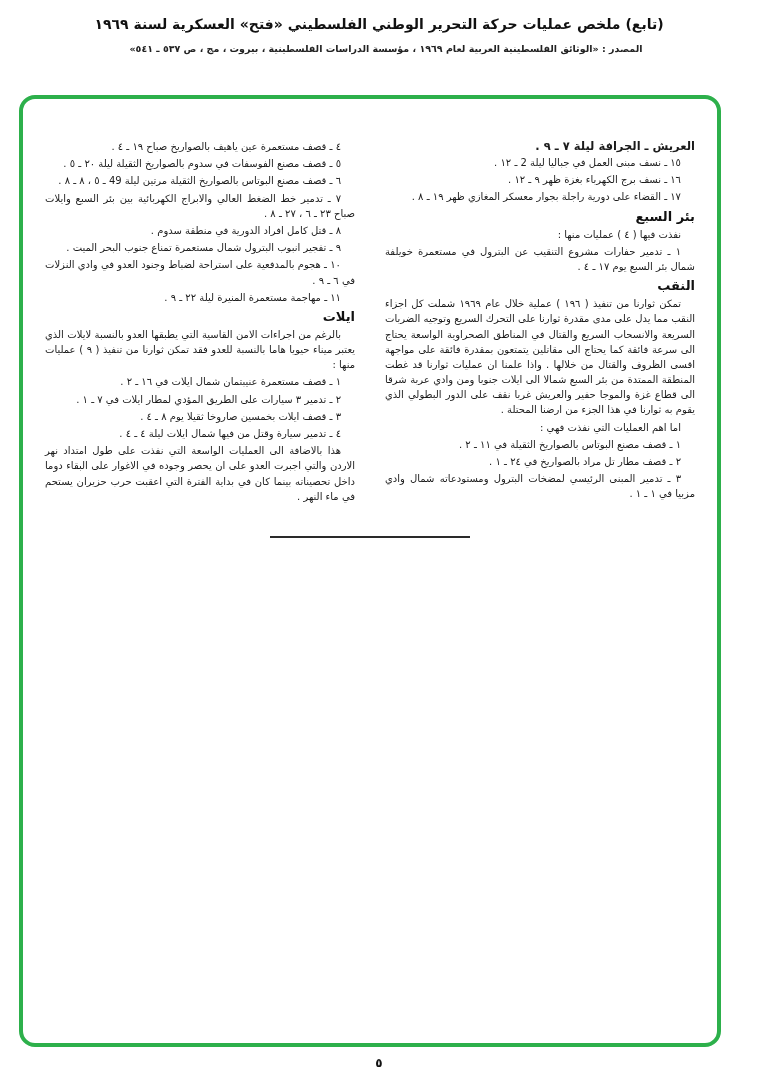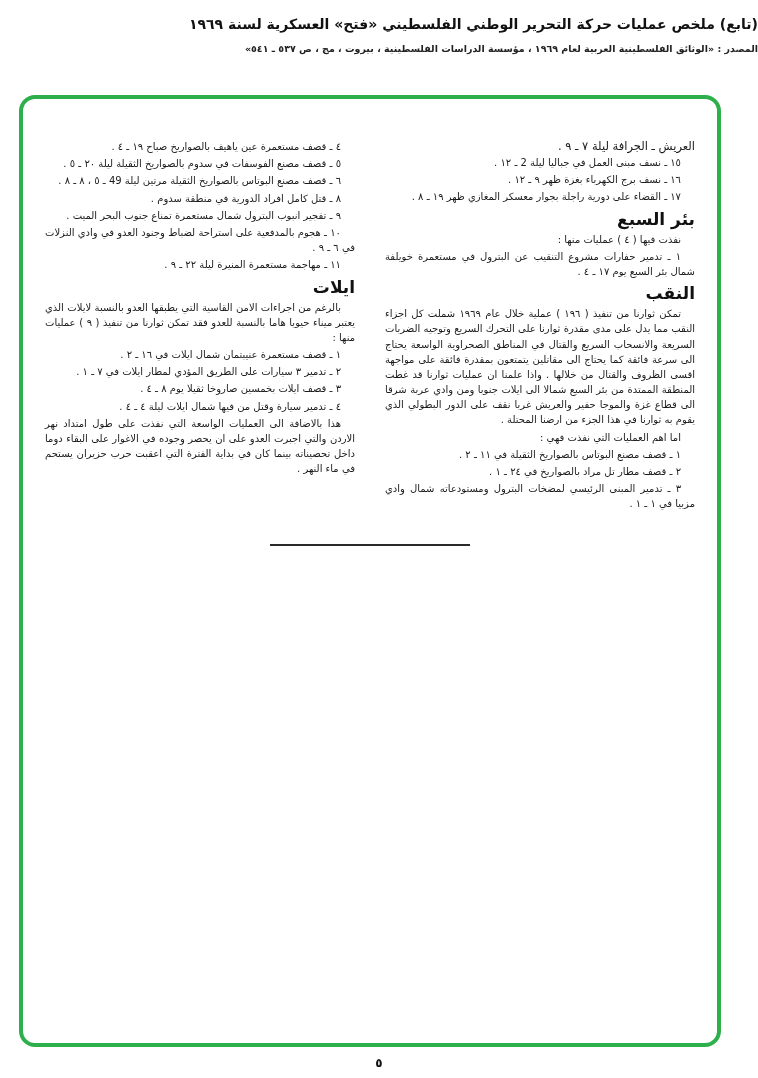--- a/index.html
+++ b/index.html
@@ -5,21 +5,21 @@
   * { margin:0; padding:0; box-sizing:border-box; }
   html,body { background:#ffffff; }
   body {
     width:758px; height:1078px;
     position:relative;
     font-family:"DejaVu Sans", sans-serif;
     direction:rtl;
     color:#1b1b1b;
     overflow:hidden;
   }
-  .header { text-align:right; padding-top:16px; }
+  .header { text-align:center; padding-top:16px; }
   .doc-title {
     font-size:14px; font-weight:bold; color:#111;
     letter-spacing:0.2px;
   }
   .doc-source {
     font-size:9.5px; font-weight:bold; color:#222;
     margin-top:11px;
     padding-left:14px;
   }
   .frame {
@@ -39,28 +39,28 @@
   .col { width:313px; }
   .para, .item {
     font-size:10px;
     line-height:1.52;
     text-align:justify;
     margin-bottom:2px;
   }
   .item { text-indent:14px; }
   .para.lead { text-indent:14px; }
   .h-bold {
-    font-size:17px;
+    font-size:13px;
     font-weight:bold;
     margin:4px 0 3px 0;
     color:#111;
   }
   .h-inline {
     font-size:11.5px;
-    font-weight:normal;
+    font-weight:bold;
     text-align:justify;
     margin-bottom:2px;
   }
   .divider {
     width:200px;
     border-top:2px solid #2a2a2a;
     margin:30px auto 0 auto;
   }
   .page-number {
     position:absolute;
@@ -96,20 +96,21 @@
       <div class="para lead">اما اهم العمليات التي نفذت فهي :</div>
       <div class="item">١ ـ قصف مصنع البوتاس بالصواريخ الثقيلة في ١١ ـ ٢ .</div>
       <div class="item">٢ ـ قصف مطار تل مراد بالصواريخ في ٢٤ ـ ١ .</div>
       <div class="item">٣ ـ تدمير المبنى الرئيسي لمضخات البترول ومستودعاته شمال وادي مزبيا في ١ ـ ١ .</div>
     </div>
 
     <div class="col">
       <div class="item">٤ ـ قصف مستعمرة عين ياهيف بالصواريخ صباح ١٩ ـ ٤ .</div>
       <div class="item">٥ ـ قصف مصنع الفوسفات في سدوم بالصواريخ الثقيلة ليلة ٢٠ ـ ٥ .</div>
       <div class="item">٦ ـ قصف مصنع البوتاس بالصواريخ الثقيلة مرتين ليلة 49 ـ ٥ ، ٨ ـ ٨ .</div>
+      <div class="item">٧ ـ تدمير خط الضغط العالي والابراج الكهربائية بين بئر السبع وايلات صباح ٢٣ ـ ٦ ، ٢٧ ـ ٨ .</div>
       <div class="item">٨ ـ قتل كامل افراد الدورية في منطقة سدوم .</div>
       <div class="item">٩ ـ تفجير انبوب البترول شمال مستعمرة تمناع جنوب البحر الميت .</div>
       <div class="item">١٠ ـ هجوم بالمدفعية على استراحة لضباط وجنود العدو في وادي النزلات في ٦ ـ ٩ .</div>
       <div class="item">١١ ـ مهاجمة مستعمرة المنيرة ليلة ٢٢ ـ ٩ .</div>
       <div class="h-bold">ايلات</div>
       <div class="para lead">بالرغم من اجراءات الامن القاسية التي يطبقها العدو بالنسبة لايلات الذي يعتبر ميناء حيويا هاما بالنسبة للعدو فقد تمكن ثوارنا من تنفيذ ( ٩ ) عمليات منها :</div>
       <div class="item">١ ـ قصف مستعمرة عنيبتمان شمال ايلات في ١٦ ـ ٢ .</div>
       <div class="item">٢ ـ تدمير ٣ سيارات على الطريق المؤدي لمطار ايلات في ٧ ـ ١ .</div>
       <div class="item">٣ ـ قصف ايلات بخمسين صاروخا ثقيلا يوم ٨ ـ ٤ .</div>
       <div class="item">٤ ـ تدمير سيارة وقتل من فيها شمال ايلات ليلة ٤ ـ ٤ .</div>

